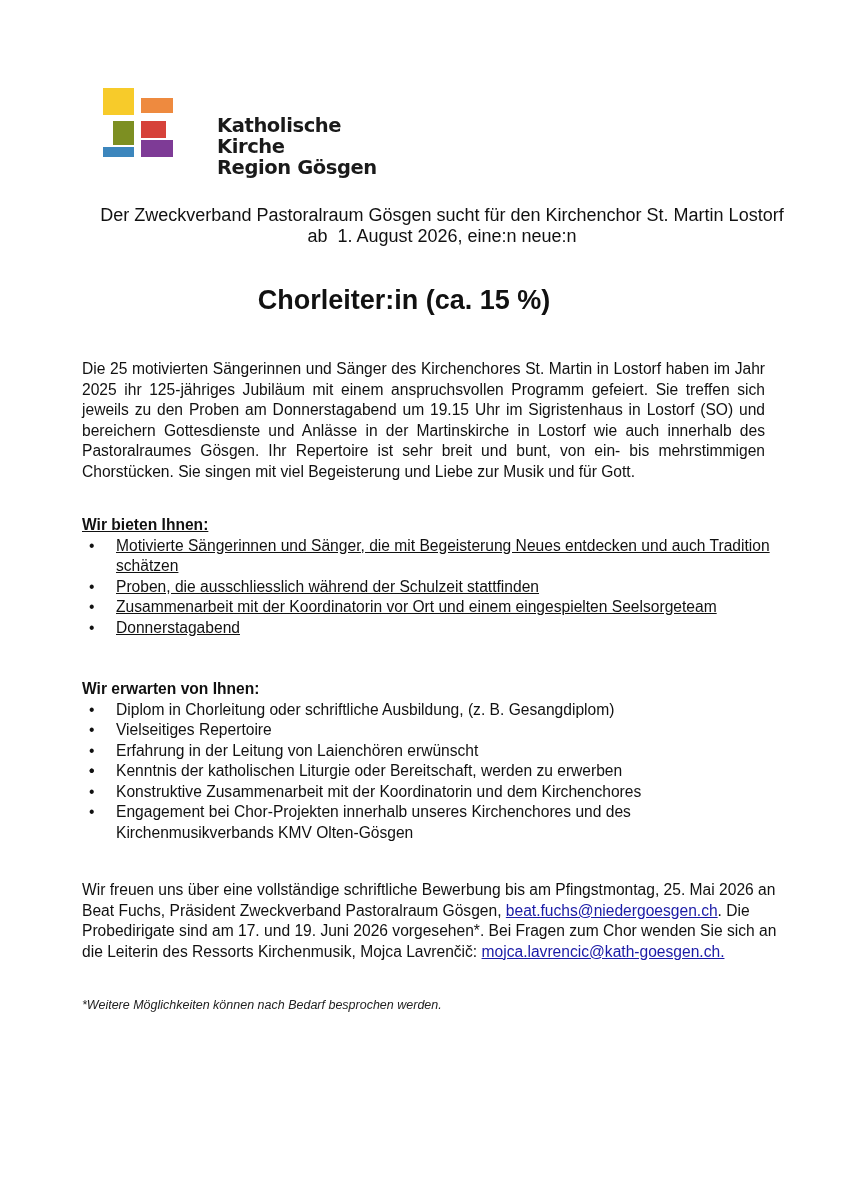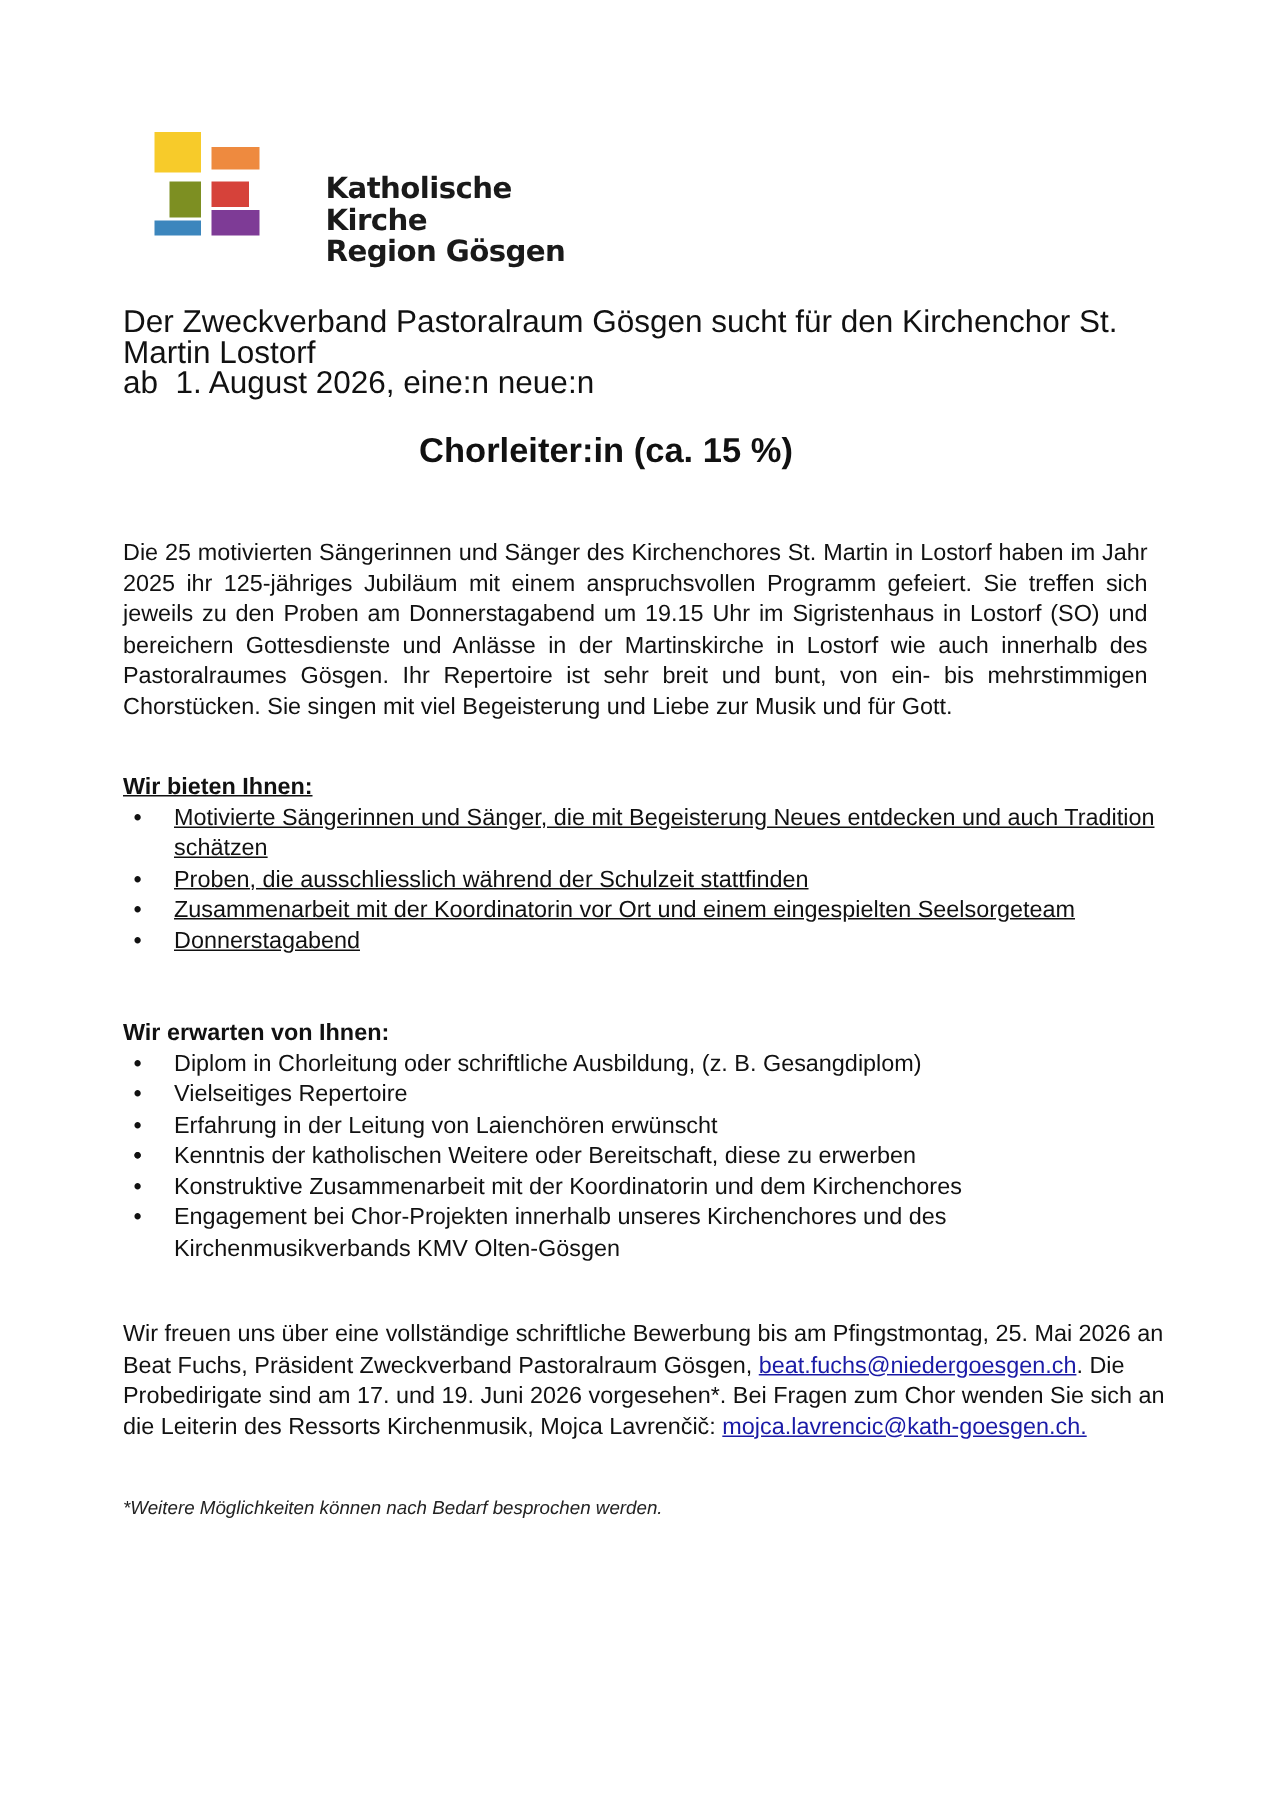--- a/index.html
+++ b/index.html
@@ -2,23 +2,23 @@
 <html><head>
 <meta charset="utf-8">
 <style>
   html, body { margin: 0; padding: 0; background: #ffffff; }
   body { width: 848px; height: 1200px; position: relative; overflow: hidden;
          font-family: "Liberation Sans", sans-serif; color: #111; }
   .logo { position: absolute; left: 100px; top: 86px; width: 290px; height: 76px; }
   .logo .blk { position: absolute; }
   .logo-text { position: absolute; left: 85px; top: 29px; font-family: "DejaVu Sans", sans-serif;
                font-weight: bold; font-size: 19.5px; line-height: 21px; color: #1a1a1a; letter-spacing: -0.4px; margin-left: 32px; }
-  .intro { position: absolute; left: 82px; top: 205px; width: 700px; font-size: 21px; line-height: 20.5px; }
+  .intro { position: absolute; left: 92px; top: 205px; width: 700px; font-size: 18px; line-height: 20.5px; text-align: center; }
   .title { position: absolute; left: 0; width: 808px; top: 283px; text-align: center; font-weight: bold;
-           font-size: 23px; line-height: 34px; }
+           font-size: 27px; line-height: 34px; }
   .para { position: absolute; left: 82px; top: 359px; width: 683px; font-size: 15.6px; line-height: 20.5px;
           text-align: justify; }
   .section { position: absolute; left: 82px; width: 700px; font-size: 15.6px; line-height: 20.5px; }
   .section h2 { margin: 0; font-size: 15.6px; font-weight: bold; line-height: 20.5px; }
   .section ul { list-style: none; margin: 0; padding: 0; }
   .section li { position: relative; padding-left: 34px; }
   .section li .bullet { position: absolute; left: 7px; top: 0; }
   .s1 { top: 515px; text-decoration: underline; }
   .s2 { top: 679px; }
   .closing { position: absolute; left: 82px; top: 880px; width: 700px; font-size: 15.6px; line-height: 20.5px; }
@@ -60,21 +60,21 @@
   </ul>
 </div>
 
 <div class="section s2">
   <h2>Wir erwarten von Ihnen:</h2>
   <ul>
     <li><span class="bullet">•</span><span>Diplom in Chorleitung oder schriftliche Ausbildung, (z. B. Gesangdiplom)</span></li>
     <li><span class="bullet">•</span><span>Vielseitiges Repertoire</span></li>
     <li><span class="bullet">•</span><span>Erfahrung in der Leitung von Laienchören erwünscht</span></li>
     <li><span class="bullet">•</span></li>
-    <li><span class="bullet">•</span><span>Kenntnis der katholischen Weitere oder Bereitschaft, diese zu erwerben</span></li>
+    <li><span class="bullet">•</span><span>Kenntnis der katholischen Liturgie oder Bereitschaft, werden zu erwerben</span></li>
     <li><span class="bullet">•</span><span>Konstruktive Zusammenarbeit mit der Koordinatorin und dem Kirchenchores</span></li>
     <li style="padding-right:60px;"><span class="bullet">•</span><span>Engagement bei Chor-Projekten innerhalb unseres Kirchenchores und des Kirchenmusikverbands KMV Olten-Gösgen</span></li>
   </ul>
 </div>
 
 <div class="closing"><span>Wir freuen uns über eine vollständige schriftliche Bewerbung bis am Pfingstmontag, 25. Mai 2026 an Beat Fuchs, Präsident Zweckverband Pastoralraum Gösgen, </span><a href="mailto:beat.fuchs@niedergoesgen.ch">beat.fuchs@niedergoesgen.ch</a><span>. Die Probedirigate sind am 17. und 19. Juni 2026 vorgesehen*. Bei Fragen zum Chor wenden Sie sich an die Leiterin des Ressorts Kirchenmusik, Mojca Lavrenčič: </span><a>mojca.lavrencic@kath-goesgen.ch.</a></div>
 
 <div class="footnote">*Weitere Möglichkeiten können nach Bedarf besprochen werden.</div>
 
 </body></html>

